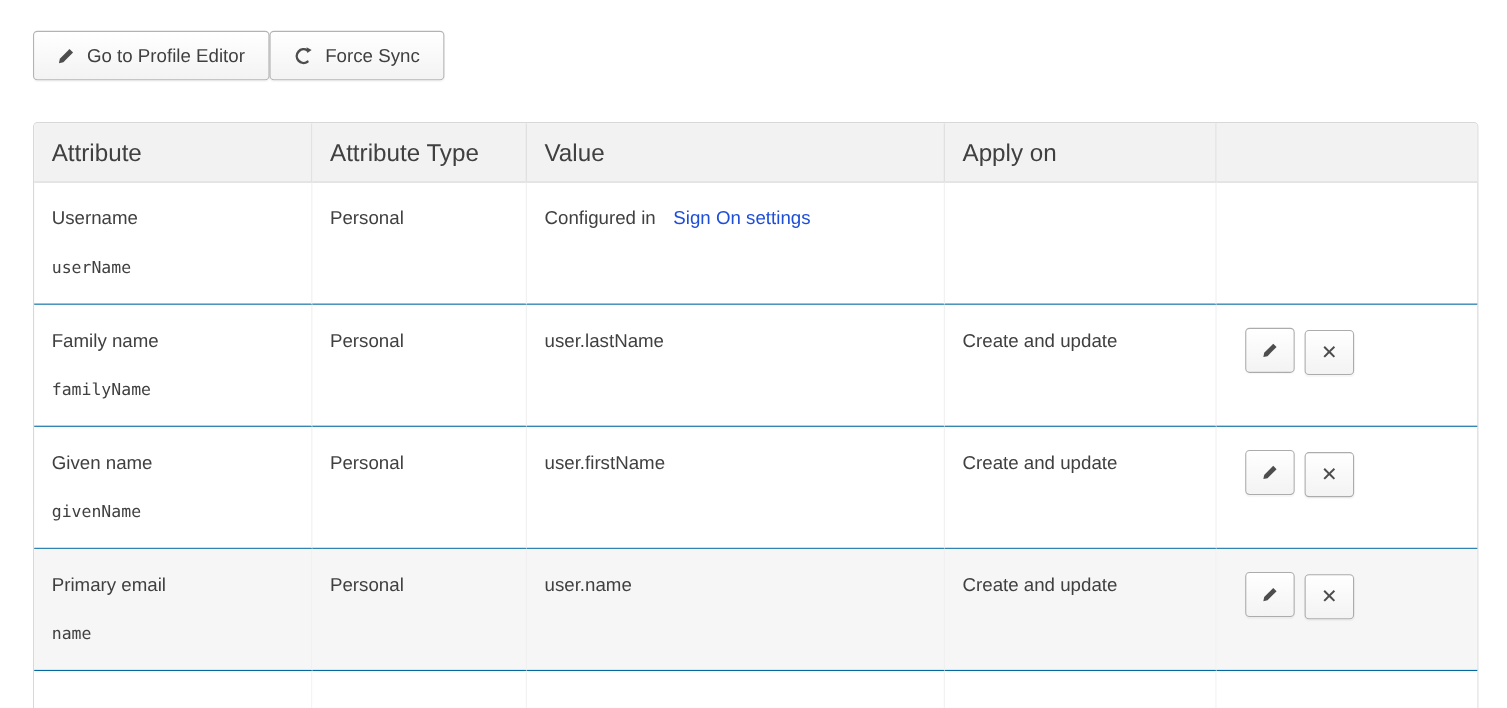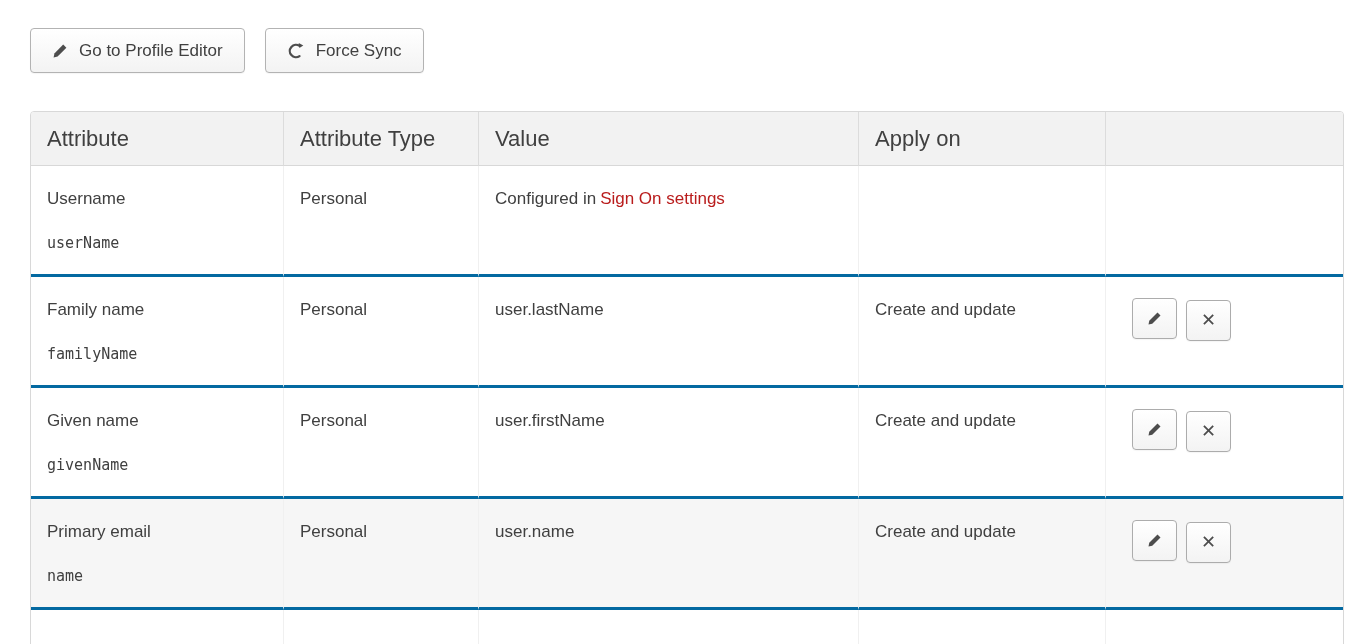--- a/index.html
+++ b/index.html
@@ -9,21 +9,21 @@
     height: 644px;
     overflow: hidden;
     background: #ffffff;
     font-family: "Liberation Sans", sans-serif;
     color: #404040;
     -webkit-font-smoothing: antialiased;
   }
   .page { padding: 28px 26px 0 30px; }
 
   
-  .toolbar { display: flex; gap: 20px; margin-bottom: 38px; }
+  .toolbar { display: flex; margin-bottom: 38px; }
   .btn {
     display: inline-flex;
     align-items: center;
     gap: 11px;
     height: 45px;
     padding: 0 21px;
     border: 1px solid #b3b3b3;
     border-radius: 4px;
     background: linear-gradient(#ffffff, #f3f3f3);
     font-family: inherit;
@@ -64,21 +64,21 @@
     padding: 14px 16px 13px;
     border-bottom: 1px solid #d8d8d8;
     border-right: 1px solid #dcdcdc;
   }
   th:last-child { border-right: none; }
 
   td {
     vertical-align: top;
     height: 111px;
     padding: 23px 16px 0;
-    border-bottom: 3px solid #0369a1;
+    border-bottom: 1px solid #0369a1;
     border-right: 1px solid #f0f0f0;
     color: #404040;
   }
   td:last-child { border-right: none; }
 
   tr.row-alt td { background: #f6f6f6; }
 
   tr.partial-row td {
     height: 45px;
     border-bottom: none;
@@ -87,23 +87,23 @@
 
   .attr-label { font-size: 17px; }
   .attr-name {
     margin-top: 25px;
     font-family: "DejaVu Sans Mono", monospace;
     font-size: 15px;
     color: #404040;
   }
 
   a.value-link {
-    color: #b91c1c;
+    color: #1d4ed8;
     text-decoration: none;
-    margin-left: 4px;
+    margin-left: 16px;
     cursor: pointer;
   }
 
   .actions-cell { padding-left: 26px; padding-top: 21px; }
   .icon-btn {
     display: inline-flex;
     align-items: center;
     justify-content: center;
     width: 45px;
     height: 41px;

